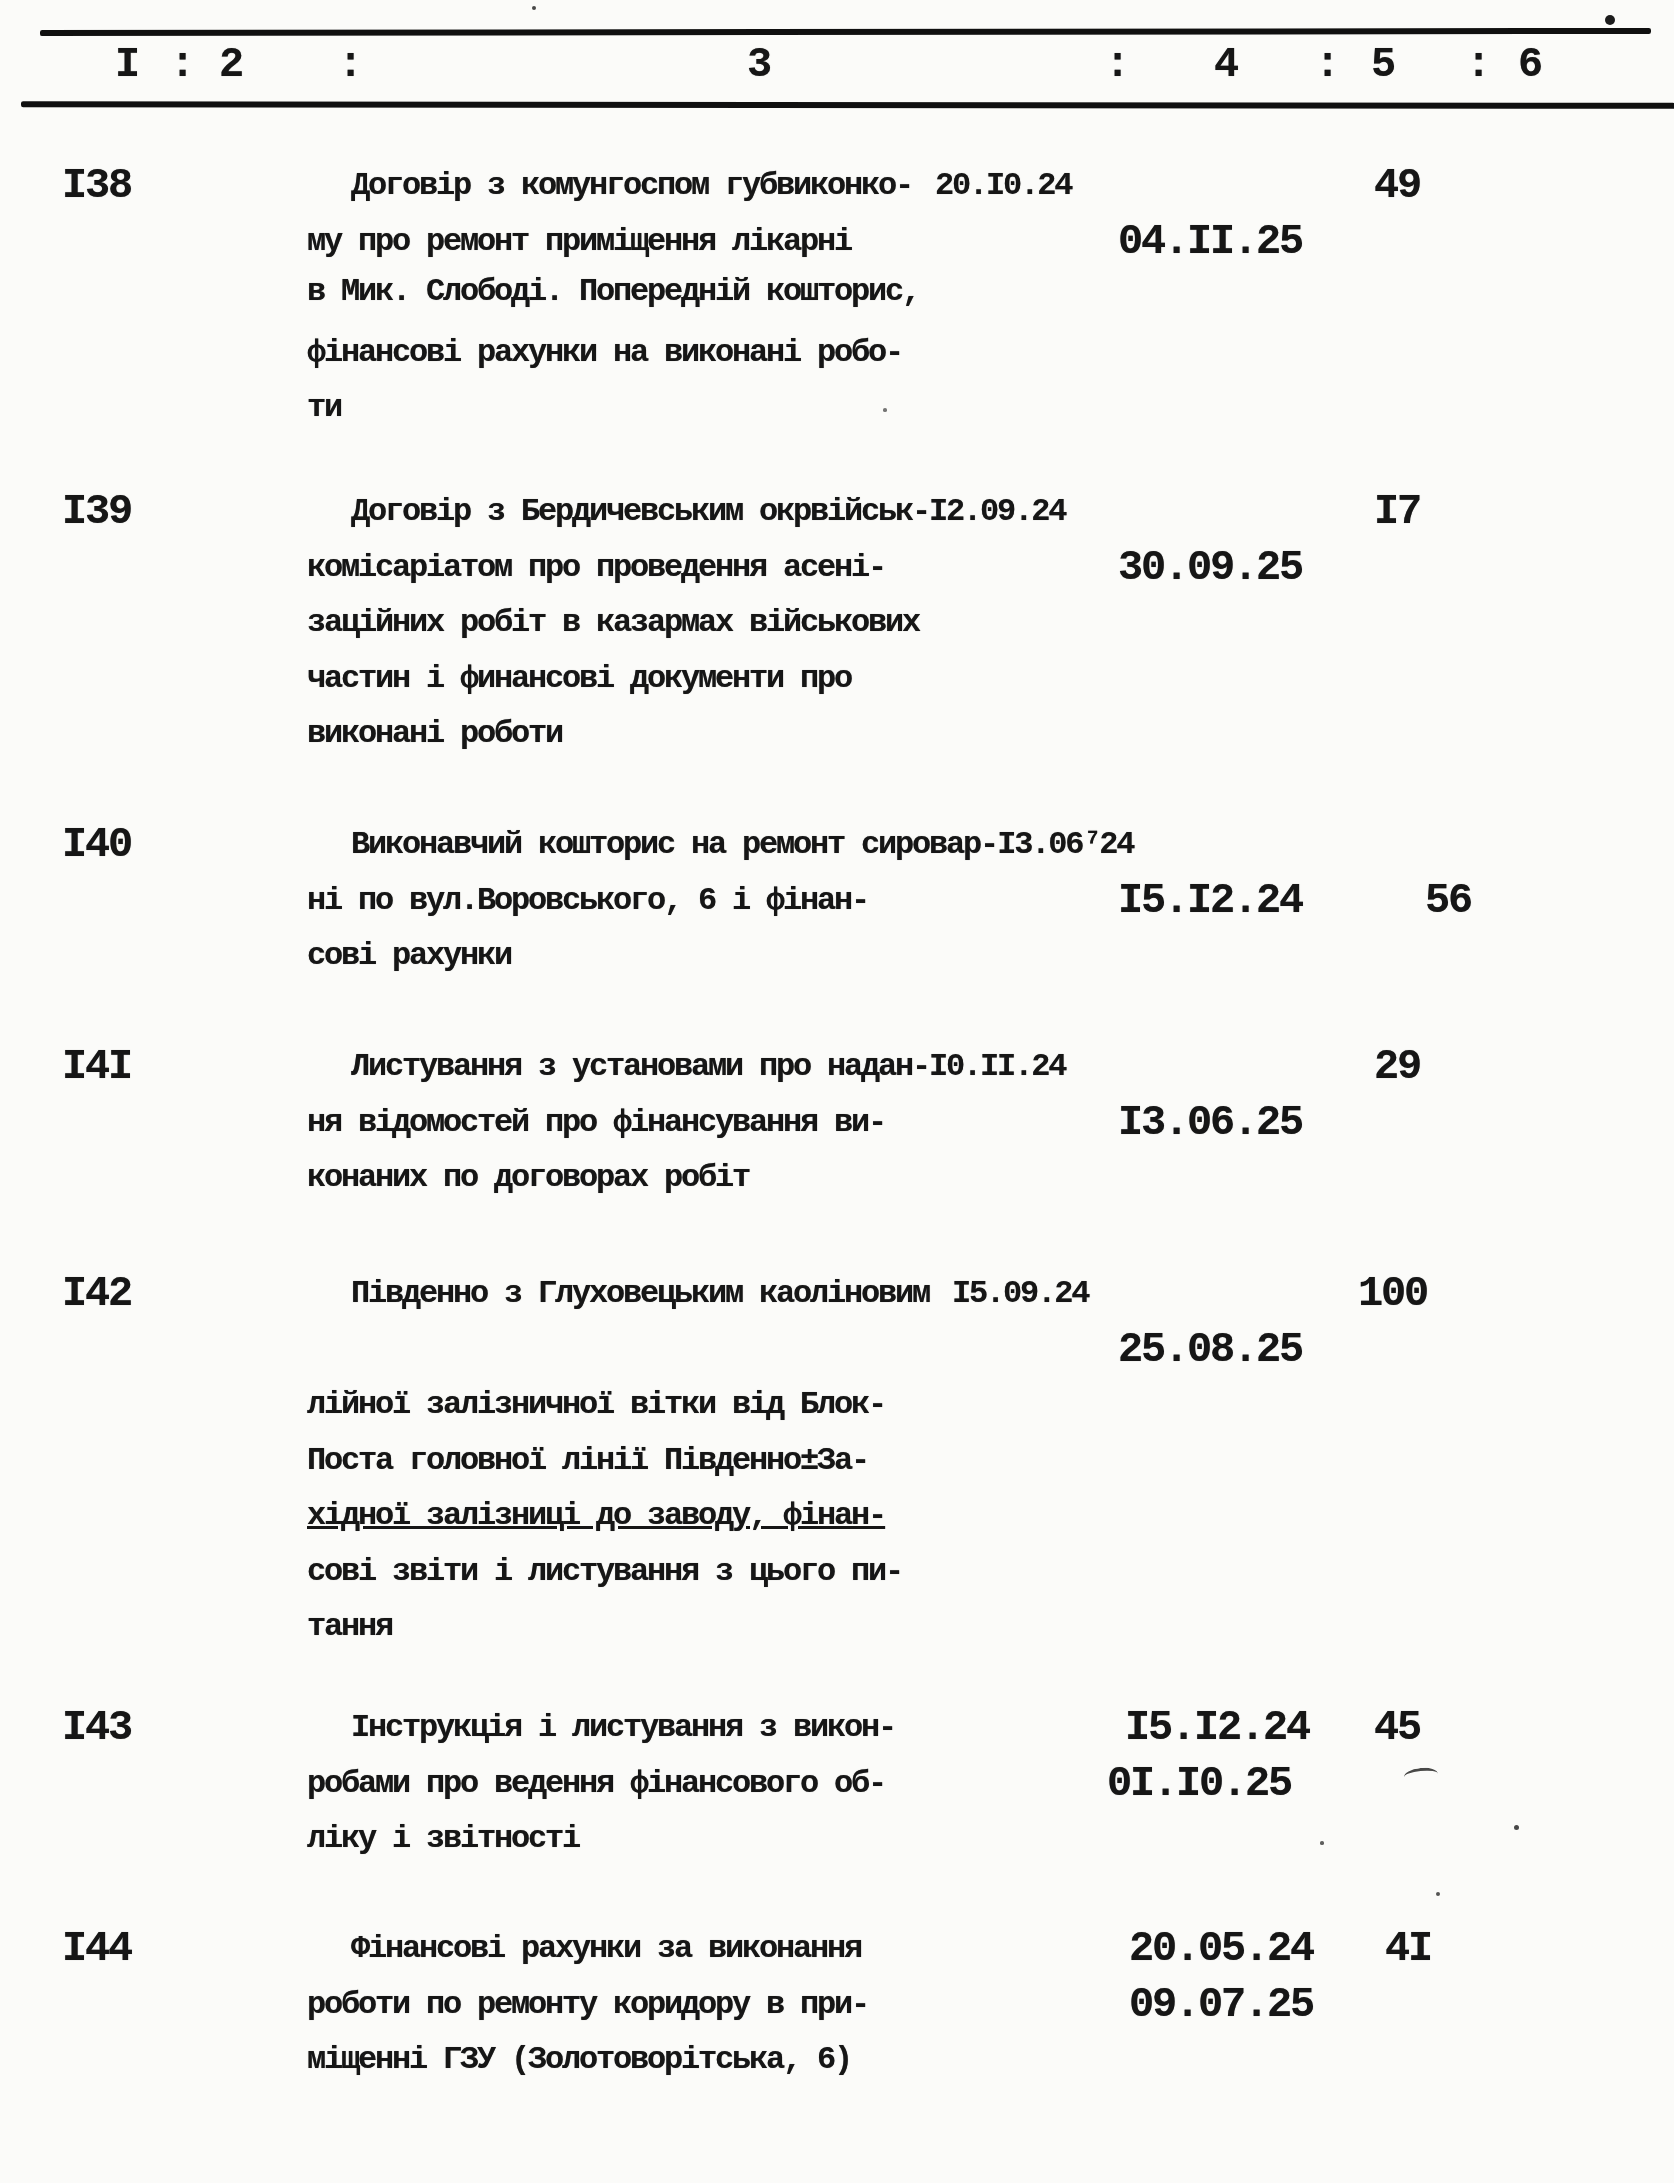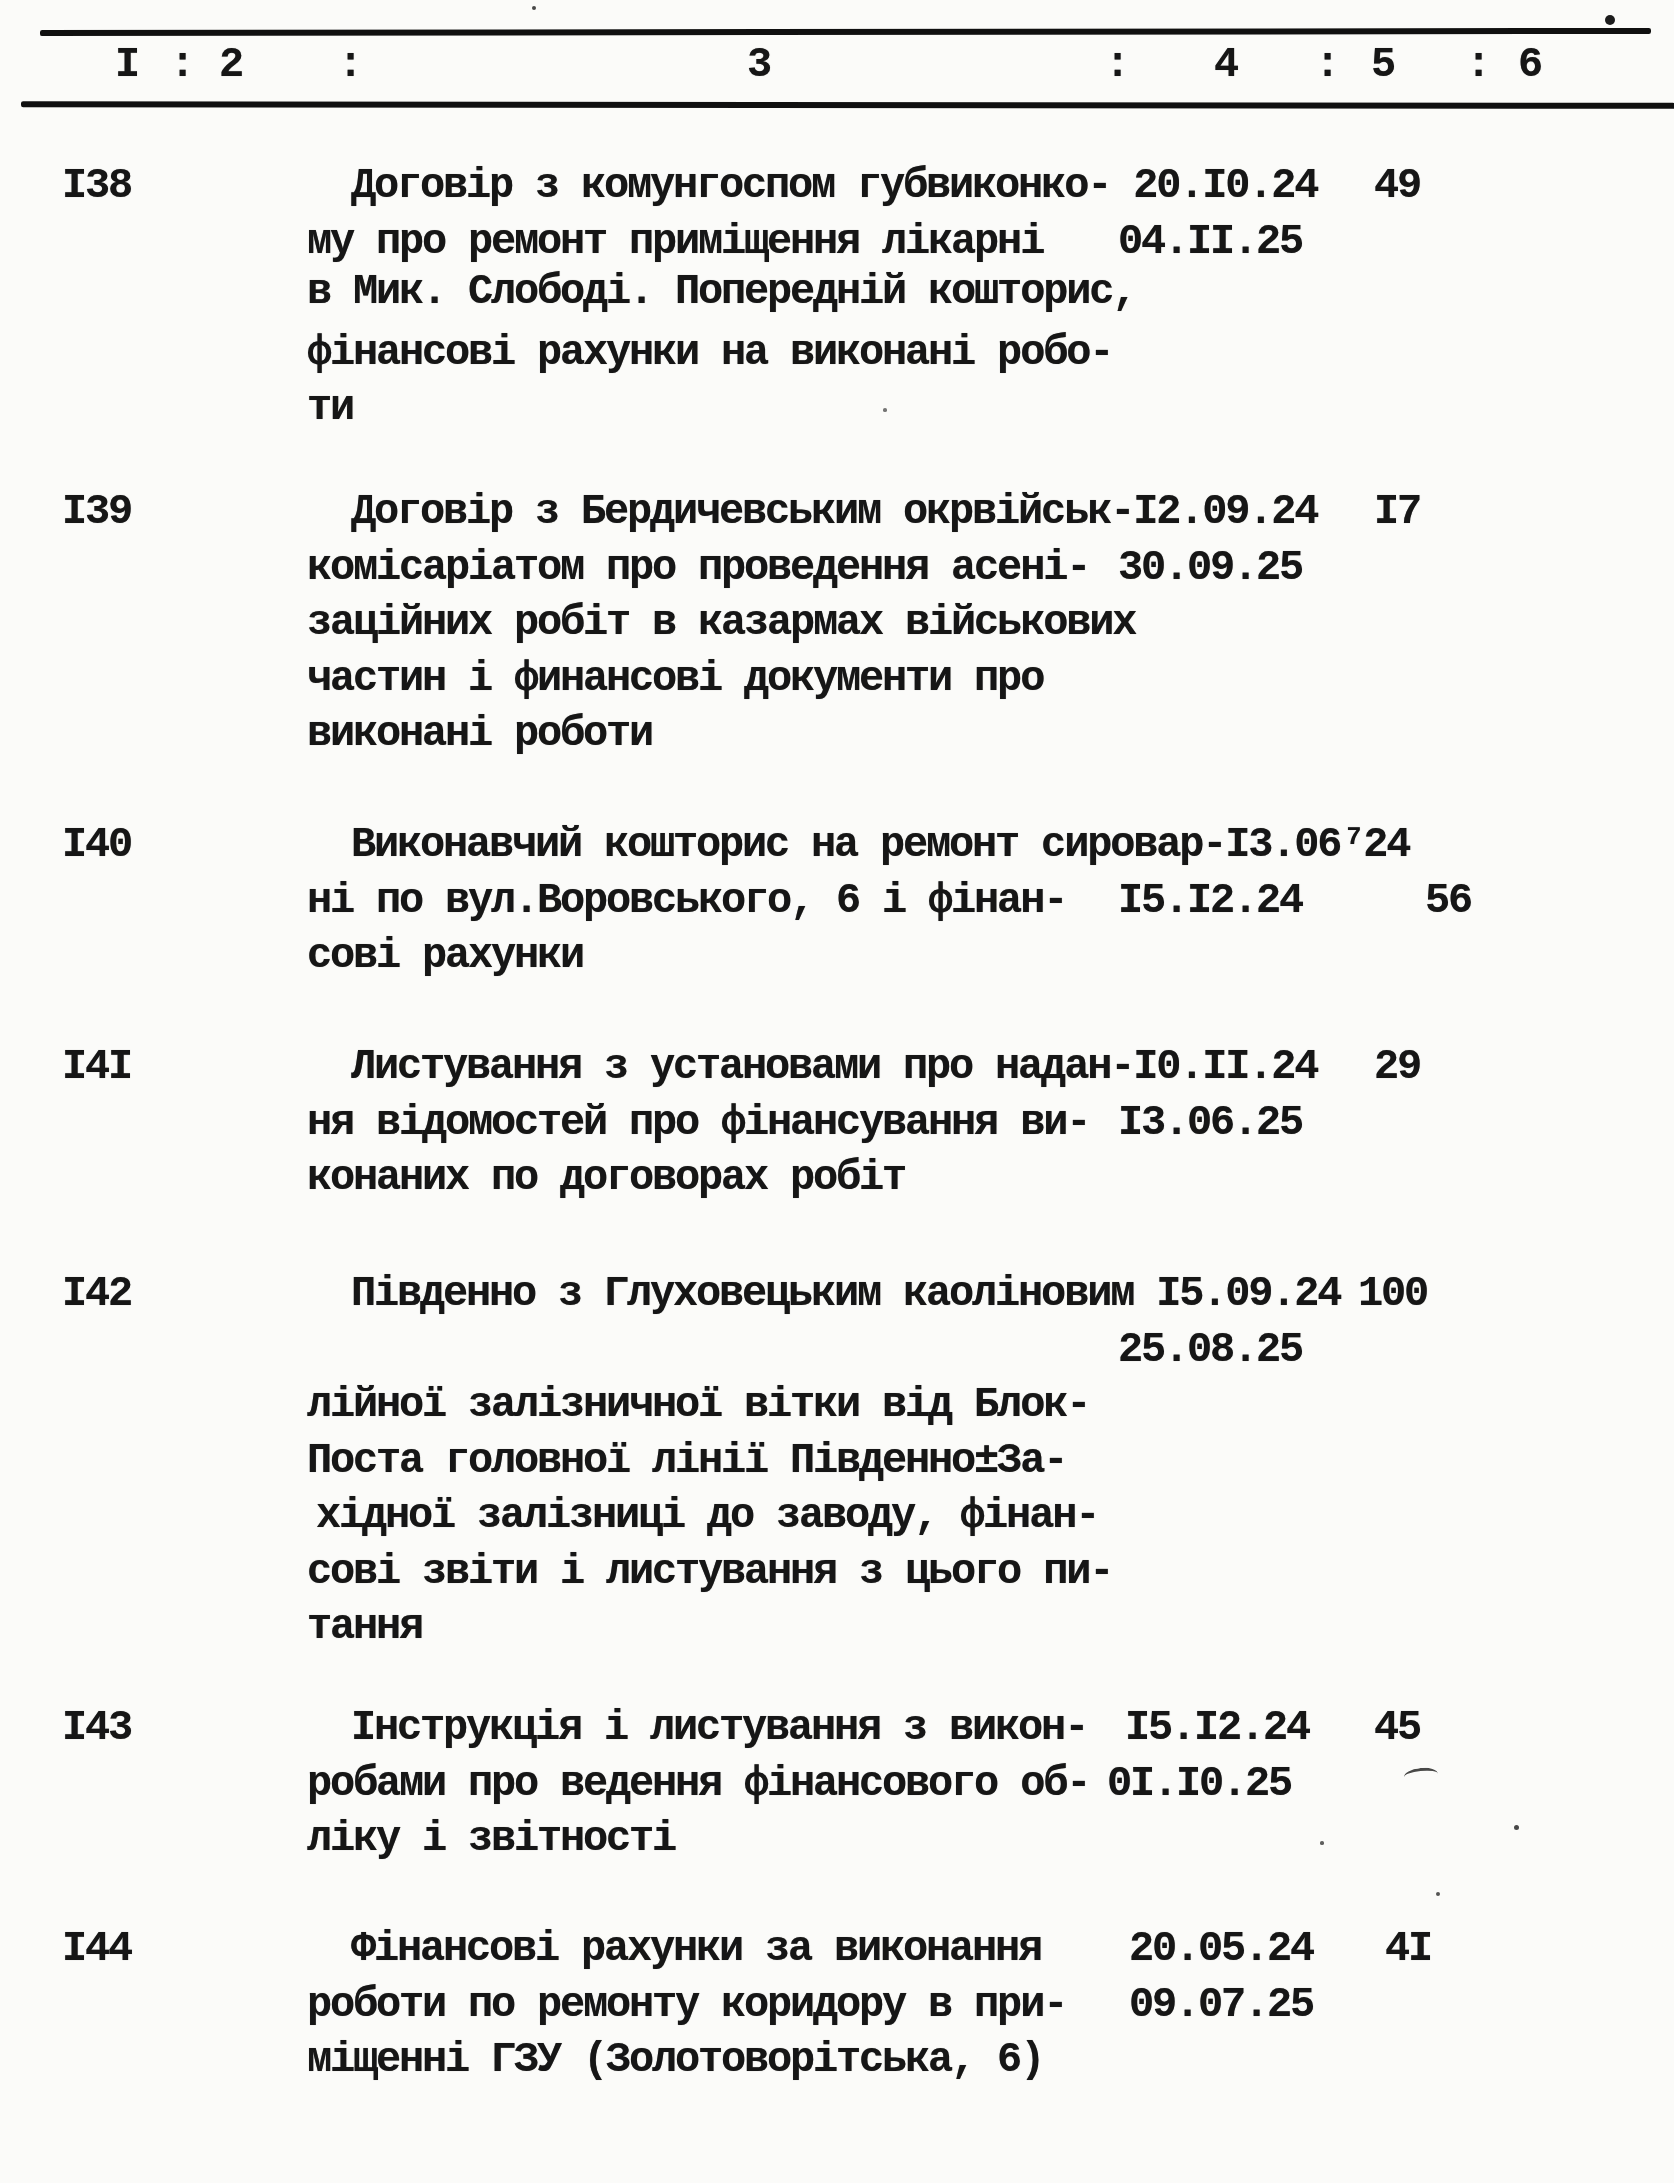--- a/index.html
+++ b/index.html
@@ -13,21 +13,21 @@
     color:#161616;
     text-shadow:0 0 0.7px rgba(10,10,10,.55);
   }
   .rule{position:absolute;background:#101010;border-radius:2.2px;}
   .rule-top{left:40px;top:29px;width:1611px;height:5.8px;transform:rotate(-.08deg);}
   .rule-bottom{left:20.5px;top:102px;width:1654px;height:5.8px;transform:rotate(.06deg);}
   .hdr span{position:absolute;top:44px;font-size:42px;line-height:42px;letter-spacing:-2.2px;white-space:pre;}
   .entry{position:absolute;left:0;width:1675px;}
   .no{position:absolute;left:62px;top:0;font-size:42px;line-height:42px;letter-spacing:-2.2px;white-space:pre;}
   .row{position:absolute;left:0;width:1675px;height:56px;}
-  .flow{position:absolute;top:0;font-size:42px;line-height:42px;letter-spacing:-2.2px;white-space:pre;}
+  .flow{position:absolute;top:0;font-size:32px;line-height:42px;letter-spacing:-2.2px;white-space:pre;}
   .date-col,.count{position:absolute;top:0;font-size:42px;line-height:42px;letter-spacing:-2.2px;white-space:pre;}
   .date-in{display:inline;}
   .speck{position:absolute;background:#1c1c1c;border-radius:50%;}
   .speck.d1{left:1605px;top:14.6px;width:10.2px;height:10.2px;}
   .speck.d2{left:532px;top:5.8px;width:4.4px;height:4.4px;opacity:.8;}
   .speck.d3{left:1514px;top:1825px;width:5.1px;height:5.1px;opacity:.8;}
   .speck.d4{left:1320px;top:1841px;width:3.7px;height:3.7px;opacity:.7;}
   .speck.d5{left:1436px;top:1892px;width:4.4px;height:4.4px;opacity:.75;}
   .speck.d6{left:883px;top:408px;width:3.7px;height:3.7px;opacity:.6;}
   .tilde{
@@ -137,21 +137,21 @@
         <div class="row" style="top: 56px;">
           <span class="date-col" style="left: 1118px;">25.08.25</span>
         </div>
         <div class="row" style="top: 111px;">
           <span class="flow" style="left: 307px;"><span class="t">лійної залізничної вітки від Блок-</span></span>
         </div>
         <div class="row" style="top: 167px;">
           <span class="flow" style="left: 307px;"><span class="t">Поста головної лінії Південно±За-</span></span>
         </div>
         <div class="row" style="top: 222px;">
-          <span class="flow" style="left: 316px;"><span class="t">хідної залізниці до заводу, фінан-</span></span>
+          <span class="flow" style="left: 307px; text-decoration: underline;"><span class="t">хідної залізниці до заводу, фінан-</span></span>
         </div>
         <div class="row" style="top: 278px; padding-left: 16px;">
           <span class="flow" style="left: 307px;"><span class="t">сові звіти і листування з цього пи-</span></span>
         </div>
         <div class="row" style="top: 333px;">
           <span class="flow" style="left: 307px;"><span class="t">тання</span></span>
         </div>
       </div>
       <div class="entry" style="top: 1707px;">
         <span class="no">І43</span>

